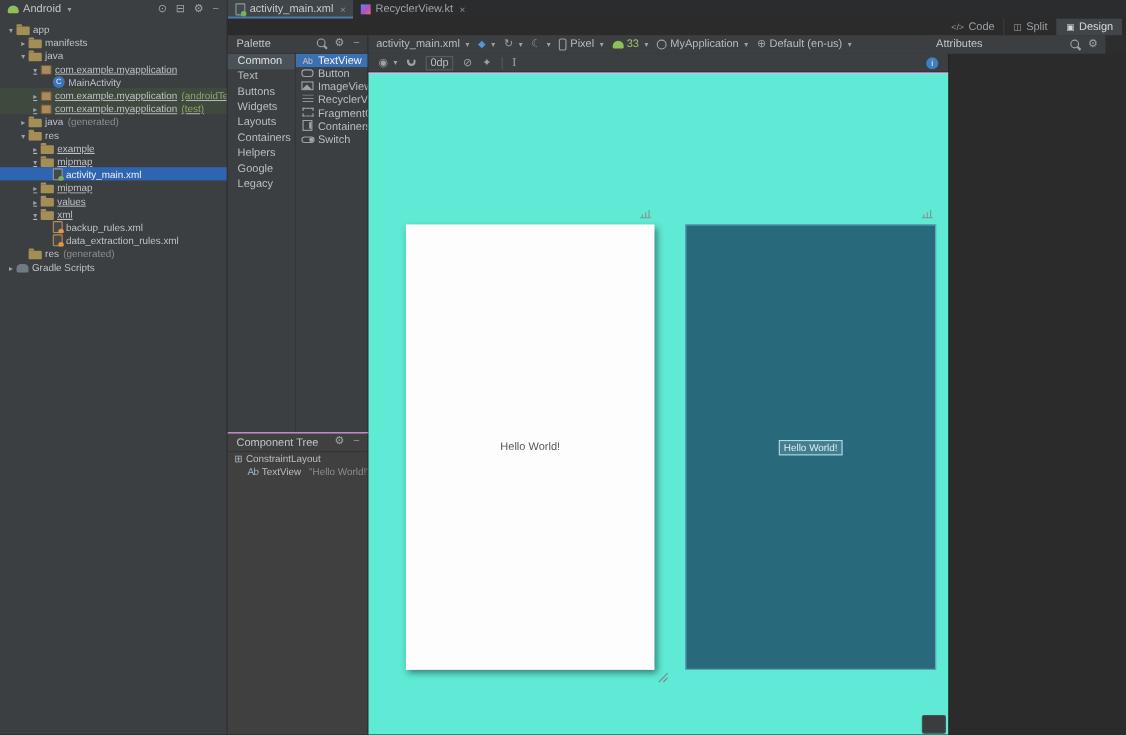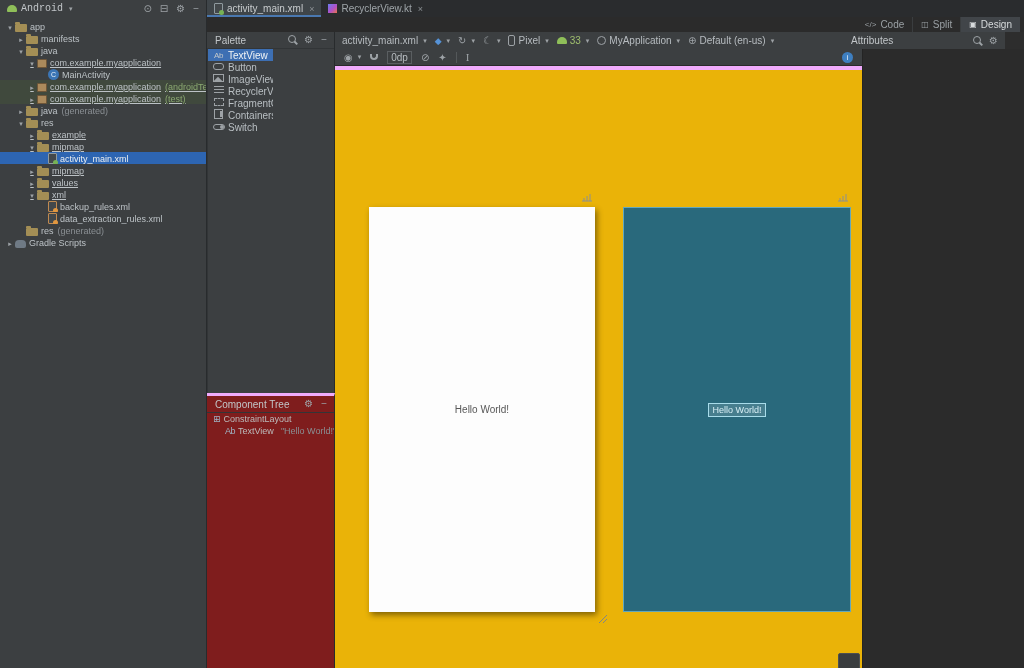--- a/index.html
+++ b/index.html
@@ -8,21 +8,21 @@
     position:relative; width:1024px; height:668px; overflow:hidden;
     background:#2d2d2d; color:#bcbcbc;
     font-family:"Liberation Sans","DejaVu Sans",sans-serif; font-size:10px;
     -webkit-user-select:none; user-select:none;
   }
   .abs { position:absolute; }
 
   
   #project-panel { left:0; top:0; width:207px; height:668px; background:#3c3f41; border-right:1px solid #282b2d; }
   #project-header { height:17px; display:flex; align-items:center; padding:0 4px 0 7px; gap:4px; background:#3c3f41; }
-  #project-header .title { color:#c2c6c9; font-size:10px;font-family:Liberation Mono, monospace; }
+  #project-header .title { color:#c2c6c9; font-size:10px; }
   .hicons { margin-left:auto; display:flex; align-items:center; gap:2px; }
   .hicon { color:#9da2a6; font-size:10px; line-height:10px; padding:0 3px; cursor:default; }
   .dd { font-size:7px; color:#9da2a6; margin-left:2px; }
 
   #project-tree { padding-top:3px; }
   .trow { height:12px; display:flex; align-items:flex-end; white-space:nowrap; overflow:hidden; font-size:9px; color:#bcc2c6; }
   .trow .chev { flex:none; width:10px; text-align:center; font-size:7px; color:#9da2a6; }
   .trow .lbl { margin-left:3px; }
   .sfx { color:#8a8f93; margin-left:4px; }
   .pl0 { padding-left:5px; } .pl1 { padding-left:16px; } .pl2 { padding-left:27px;text-decoration:underline; } .pl3 { padding-left:38px; }
@@ -74,21 +74,21 @@
   .i-imgicon { display:inline-block; position:relative; width:11px; height:8px; border:1px solid #9da2a6; overflow:hidden; }
   .i-imgicon::after { content:""; position:absolute; left:1px; bottom:-3px; width:6px; height:6px; background:#9da2a6; transform:rotate(45deg); }
   .i-listicon { display:inline-block; width:10px; height:8px; background:linear-gradient(#9da2a6 1px, transparent 1px); background-size:100% 3px; }
   .i-fragicon { display:inline-block; width:10px; height:8px; border:1px dashed #9da2a6; }
   .i-scrollicon { display:inline-block; position:relative; width:9px; height:10px; border:1px solid #9da2a6; }
   .i-scrollicon::after { content:""; position:absolute; right:0; top:1px; bottom:1px; width:2px; background:#9da2a6; }
   .i-switchicon { display:inline-block; position:relative; width:12px; height:6px; border:1px solid #9da2a6; border-radius:3px; }
   .i-switchicon::after { content:""; position:absolute; right:0; top:0; width:4px; height:4px; background:#9da2a6; border-radius:50%; }
 
   
-  #component-tree { left:207px; top:393px; width:128px; height:275px; background:#7f1d1d; border-top:3px solid #f0abfc; border-right:1px solid #282b2d; }
+  #component-tree { left:207px; top:393px; width:128px; height:275px; background:#404040; border-top:1px solid #f0abfc; border-right:1px solid #282b2d; }
   .crow { height:12px; display:flex; align-items:center; gap:3px; padding-left:6px; white-space:nowrap; overflow:hidden; font-size:9px; }
   .crow.indent { padding-left:18px; }
   .cicon { flex:none; color:#9fb4c4; font-size:9px; }
 
   
   #design-toolbar1 { left:335px; top:32px; width:527px; height:17px; background:#3c3f41; display:flex; align-items:center; gap:8px; padding:0 7px; }
   #design-toolbar2 { left:335px; top:49px; width:527px; height:17px; background:#3c3f41; display:flex; align-items:center; gap:9px; padding:0 9px; border-bottom:1px solid #2a2a2a; }
   .tb-btn { display:flex; align-items:center; gap:3px; color:#b7bcc0; white-space:nowrap; }
   .tb-glyph { font-size:10px; color:#9da2a6; }
   .lay { color:#5693d8; font-size:9px; }
@@ -104,21 +104,21 @@
   
   #attr-header { left:843px; top:32px; width:162px; height:17px; background:#3c3f41; display:flex; align-items:center; padding:0 4px 0 8px; color:#c2c6c9; }
   #attr-body { left:862px; top:49px; width:162px; height:619px; background:#2b2b2b; border-left:1px solid #242424; }
 
   
   .i-search { position:relative; display:inline-block; width:12px; height:12px; }
   .i-search::before { content:""; position:absolute; left:1px; top:1px; width:6px; height:6px; border:1.5px solid #9da2a6; border-radius:50%; }
   .i-search::after { content:""; position:absolute; left:7px; top:8px; width:4px; height:1.5px; background:#9da2a6; transform:rotate(45deg); }
 
   
-  #canvas { left:335px; top:66px; width:527px; height:602px; background:#eab308; border-top:4px solid #f0abfc; }
+  #canvas { left:335px; top:66px; width:527px; height:602px; background:#5eead4; border-top:1px solid #f0abfc; }
   #phone-design { position:absolute; left:34px; top:137px; width:226px; height:405px; background:#fdfdfd; box-shadow:2px 3px 6px rgba(0,0,0,.45); display:flex; align-items:center; justify-content:center; }
   #phone-design .hello { color:#575757; font-size:10px; }
   #phone-blueprint { position:absolute; left:288px; top:137px; width:228px; height:405px; background:#29697c; border:1px solid #62a8bc; display:flex; align-items:center; justify-content:center; }
   #phone-blueprint .hello-box { border:1px solid #a8dcea; background:rgba(255,255,255,.14); color:#d8eff6; font-size:9px; padding:1px 4px; }
   .surface-icon { position:absolute; }
   #resize-handle { position:absolute; left:262px; top:543px; }
   #zoom-box { position:absolute; left:503px; top:583px; width:22px; height:17px; background:#3a3d3f; border:1px solid #4c4f51; border-radius:2px; }
 </style>
 </head>
 <body>
@@ -271,20 +271,31 @@
   <div id="palette-panel" class="abs">
     <div class="mini-header">
       <span>Palette</span>
       <span class="hicons">
         <span class="i-search"></span>
         <span class="hicon">⚙</span>
         <span class="hicon">−</span>
       </span>
     </div>
     <div id="palette-cols">
+      <div id="palette-cats">
+        <div class="pcat active">Common</div>
+        <div class="pcat">Text</div>
+        <div class="pcat">Buttons</div>
+        <div class="pcat">Widgets</div>
+        <div class="pcat">Layouts</div>
+        <div class="pcat">Containers</div>
+        <div class="pcat">Helpers</div>
+        <div class="pcat">Google</div>
+        <div class="pcat">Legacy</div>
+      </div>
       <div id="palette-items">
         <div class="pitem sel">
           <span class="picon ab">Ab</span>
           <span>TextView</span>
         </div>
         <div class="pitem">
           <span class="picon"><span class="i-btnicon"></span></span>
           <span>Button</span>
         </div>
         <div class="pitem">

